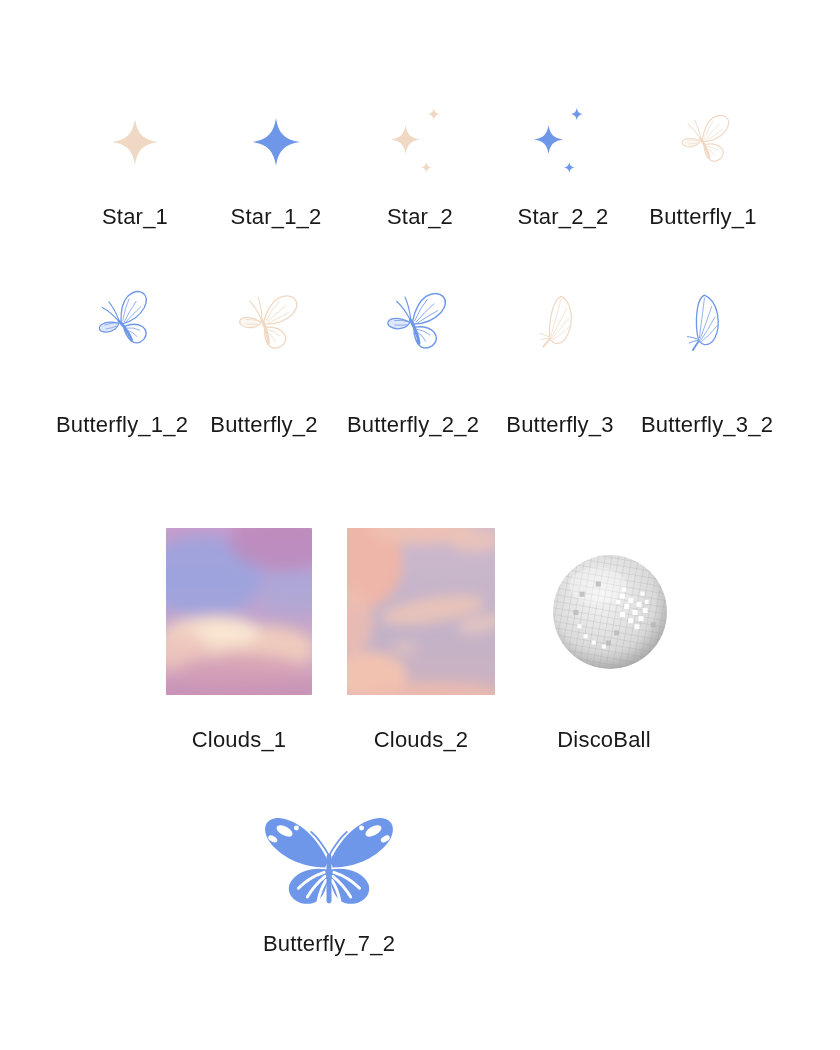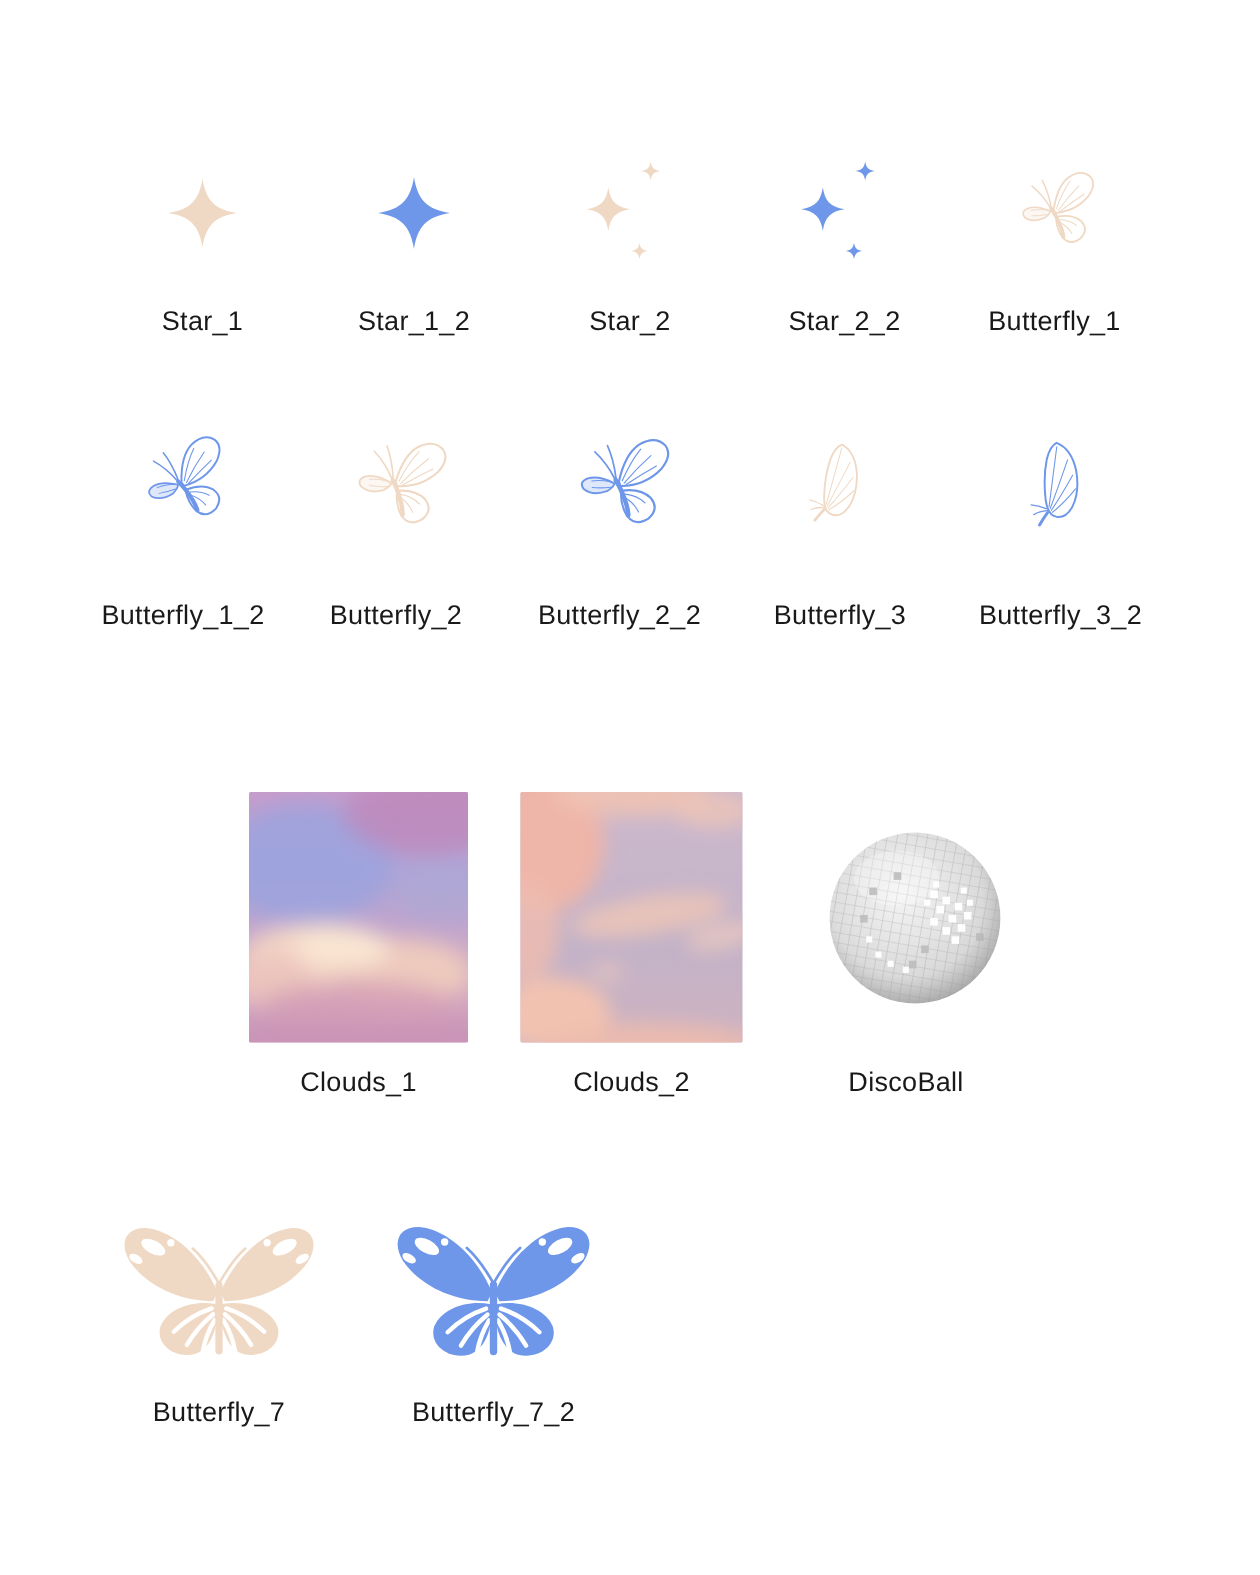--- a/index.html
+++ b/index.html
@@ -5,24 +5,24 @@
   html,body{margin:0;padding:0;background:#fff;}
   body{width:840px;height:1050px;position:relative;font-family:"Liberation Sans",sans-serif;overflow:hidden;}
   .canvas{position:absolute;inset:0;background:#fff;}
   .cell{position:absolute;width:150px;display:flex;flex-direction:column;align-items:center;}
   .iconbox{display:flex;align-items:center;justify-content:center;width:100%;}
   .r1{top:104px}.r2{top:286px}.r3{top:528px}.r4{top:806px}
   .r1 .iconbox{height:76px}
   .r2 .iconbox{height:76px}
   .r3 .iconbox{height:167px}
   .r4 .iconbox{height:116px}
-  .label{font-size:18px;color:#191919;letter-spacing:.2px;white-space:nowrap;}
+  .label{font-size:22px;color:#191919;letter-spacing:.2px;white-space:nowrap;}
   .r1 .label{margin-top:24px}
-  .r2 .label{margin-top:38px}
-  .r3 .label{margin-top:16px}
+  .r2 .label{margin-top:50px}
+  .r3 .label{margin-top:32px}
   .r4 .label{margin-top:9px}
   .ic{display:inline-flex;align-items:center;justify-content:center;}
   .photo{display:block;border-radius:1px;}
   svg{display:block;}
 </style>
 </head>
 <body>
 
 <svg width="0" height="0" style="position:absolute" aria-hidden="true">
   <defs>
@@ -327,30 +327,20 @@
             <rect x="24" y="58" width="5" height="5"></rect>
               <rect x="64" y="78" width="5" height="5"></rect>
           </g>
           <circle cx="60" cy="60" r="56" fill="url(#vg)"></circle>
         </g>
       </svg>
     </div>
     <div class="label">DiscoBall</div>
   </div>
 
-  <div class="cell r4" style="left:71px">
-    <div class="iconbox">
-        <span class="ic" style="color: rgb(240, 217, 196);">
-      <svg width="146" height="107" viewBox="0 0 150 110">
-            <use href="#sym-bfly-spread"></use>
-          </svg>
-        </span>
-      </div>
-    <div class="label">Butterfly_7</div>
-  </div>
   <div class="cell r4" style="left:254px">
     <div class="iconbox">
         <span class="ic" style="color: rgb(110, 151, 234);">
       <svg width="148" height="109" viewBox="0 0 150 110">
             <use href="#sym-bfly-spread"></use>
           </svg>
         </span>
       </div>
     <div class="label">Butterfly_7_2</div>
   </div>

